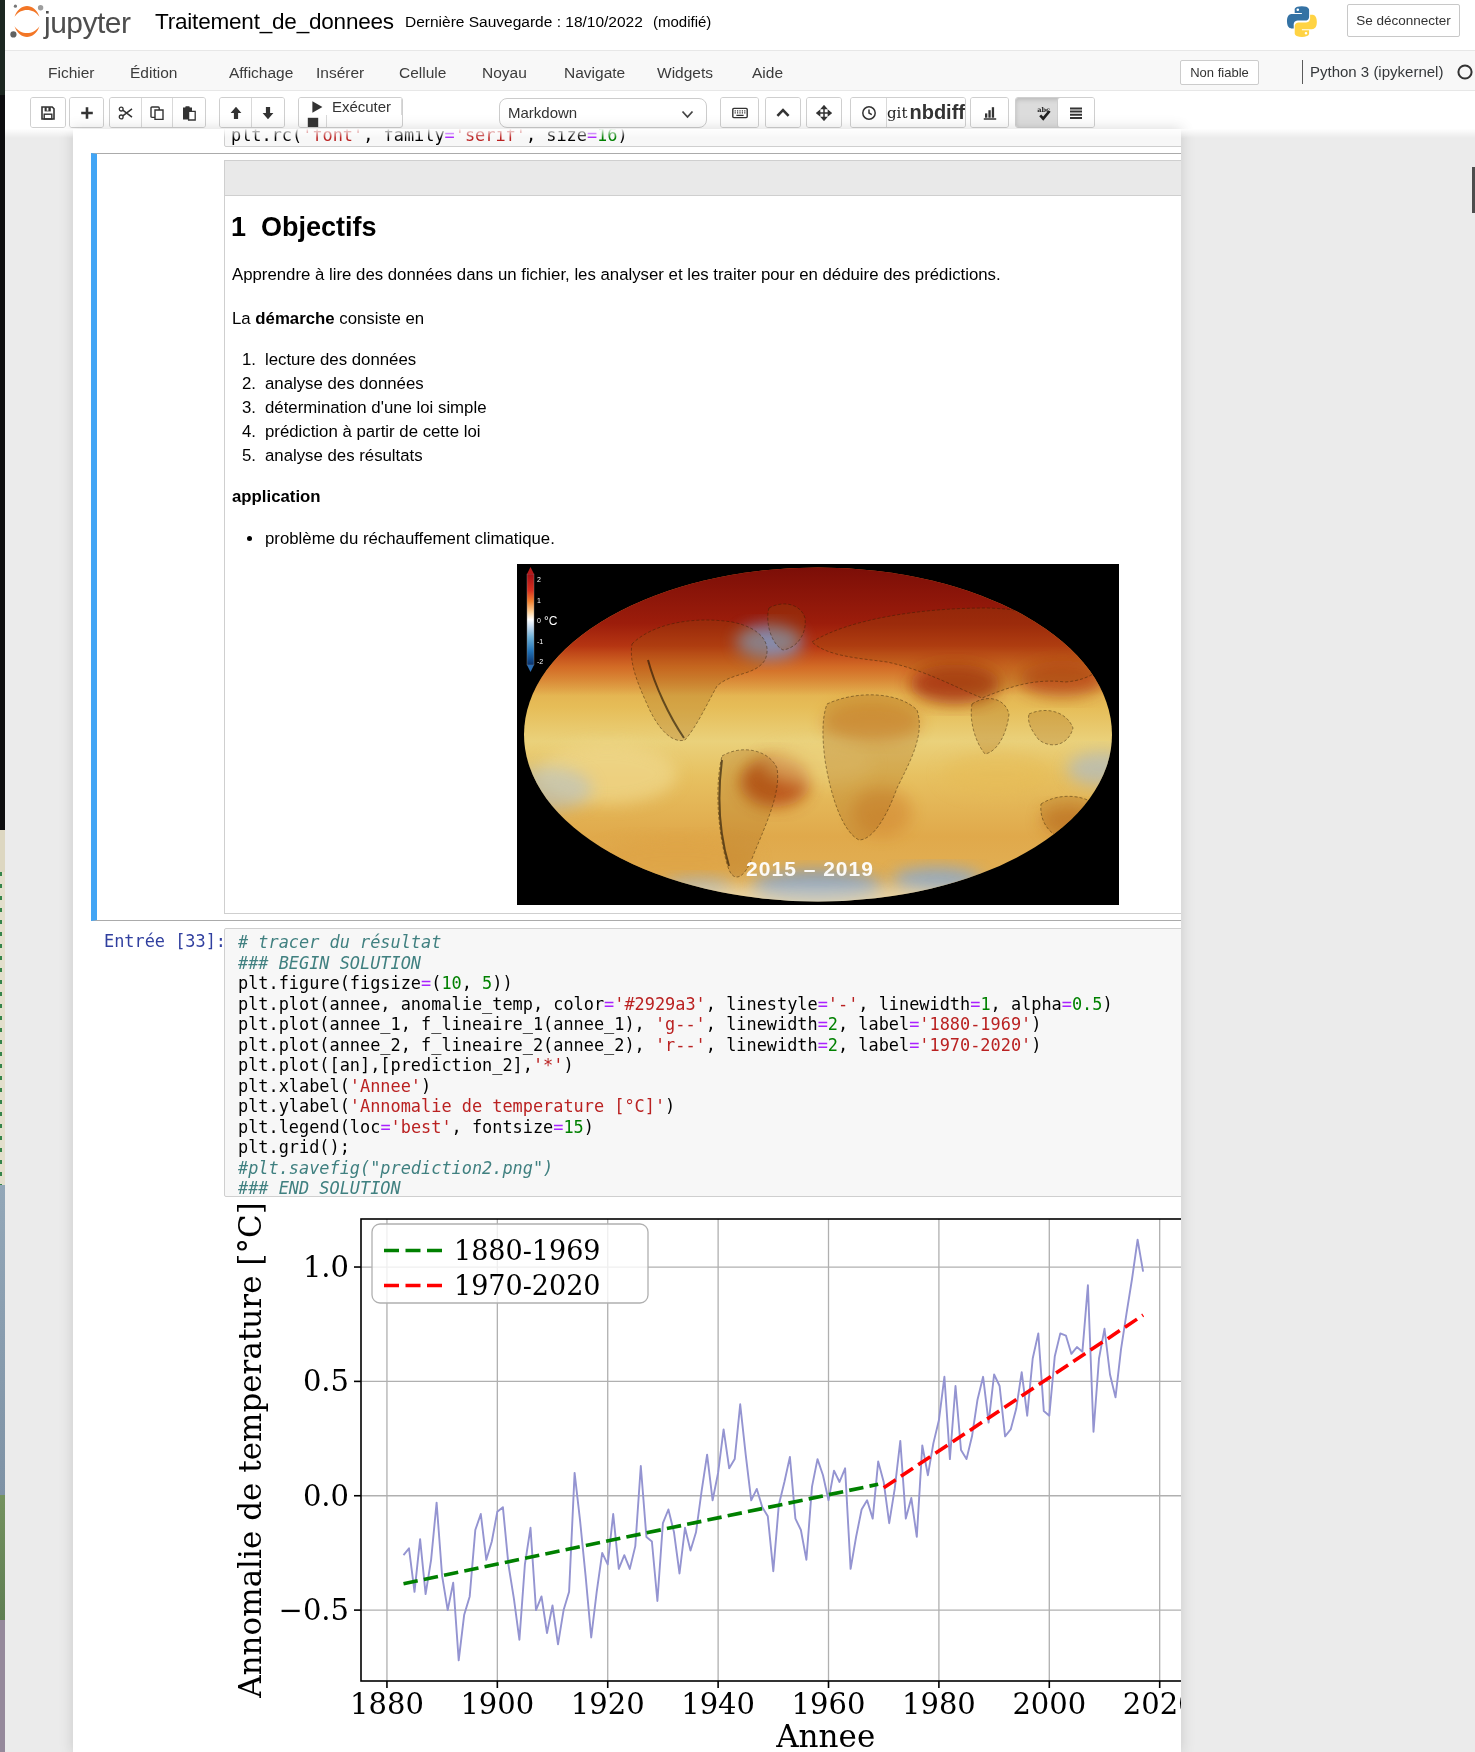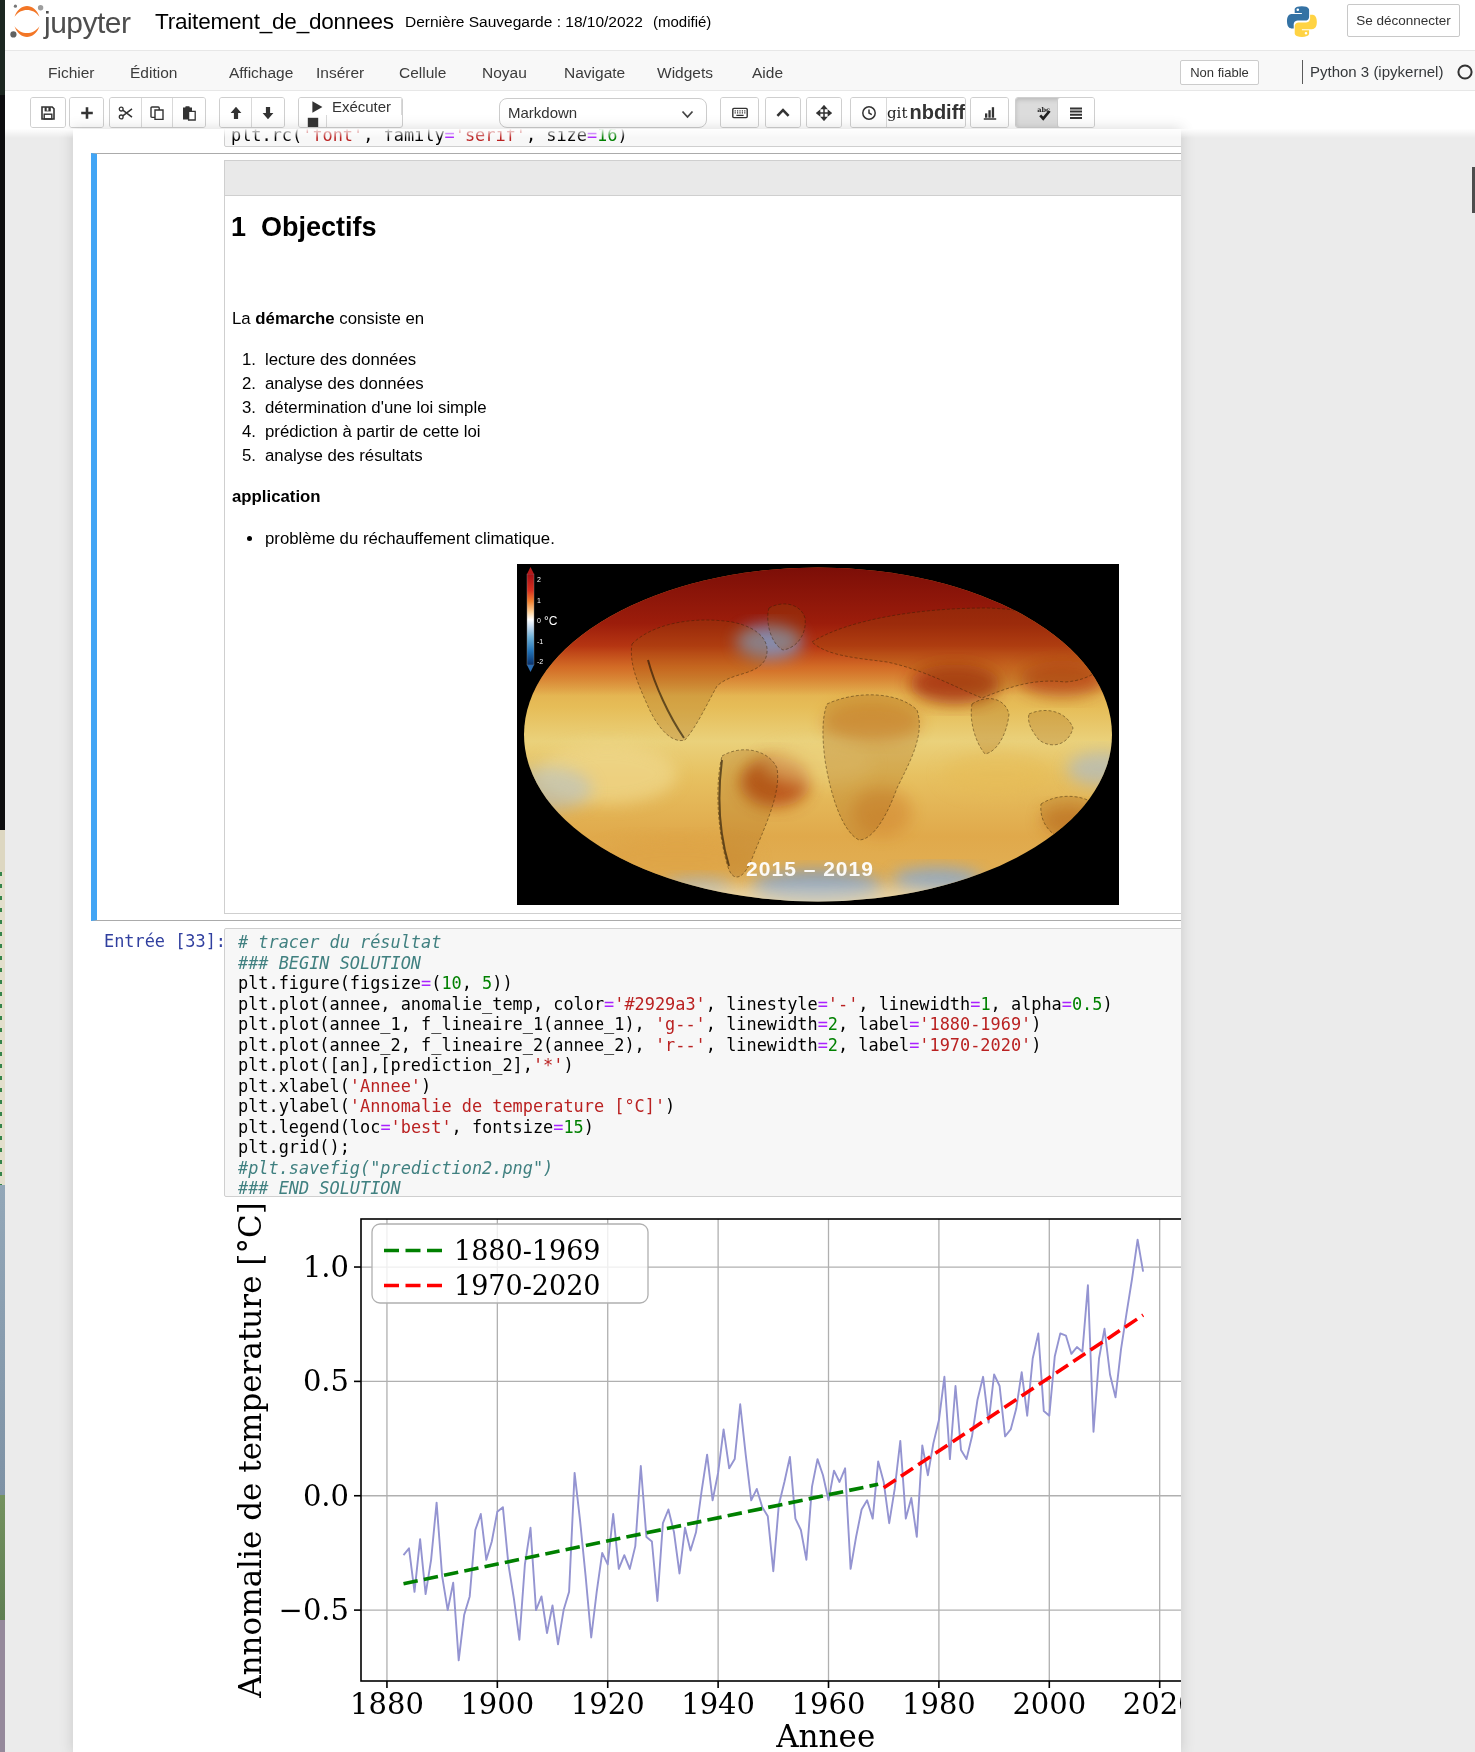--- a/index.html
+++ b/index.html
@@ -308,20 +308,21 @@
       <div id="md-cell">
         <div id="md-inner">
           <div id="md-celltoolbar">
             <div id="slide-label">Type de diapo</div>
             <div id="slide-select"><span>Diapo</span><svg width="13" height="9" viewBox="0 0 13 9">
                   <path d="M1.5 1.5 L6.5 7 L11.5 1.5" fill="none" stroke="#444" stroke-width="1.8"></path>
                 </svg></div>
           </div>
           <div id="md-body" style="position: absolute; left: 0px; top: 35px; width: 100%; height: 717px; background: rgb(255, 255, 255);">
               <div class="md-body-el" style="left: 6px; top: 16px; font-size: 27px; font-weight: 700; white-space: pre;">1  Objectifs</div>
+              <div class="md-body-el" style="left: 7px; top: 69px;">Apprendre à lire des données dans un fichier, les analyser et les traiter pour en déduire des prédictions.</div>
               <div class="md-body-el" style="left: 7px; top: 113px;"><span>La </span><b>démarche</b><span> consiste en</span></div>
               <div class="md-body-el" style="left: 0px; top: 154px; width: 31px; text-align: right;">1.</div>
               <div class="md-body-el" style="left: 40px; top: 154px;">lecture des données</div>
               <div class="md-body-el" style="left: 0px; top: 178px; width: 31px; text-align: right;">2.</div>
               <div class="md-body-el" style="left: 40px; top: 178px; text-align: center;">analyse des données</div>
               <div class="md-body-el" style="left: 0px; top: 202px; width: 31px; text-align: right;">3.</div>
               <div class="md-body-el" style="left: 40px; top: 202px;">détermination d'une loi simple</div>
               <div class="md-body-el" style="left: 0px; top: 226px; width: 31px; text-align: right;">4.</div>
               <div class="md-body-el" style="left: 40px; top: 226px;">prédiction à partir de cette loi</div>
               <div class="md-body-el" style="left: 0px; top: 250px; width: 31px; text-align: right;">5.</div>

